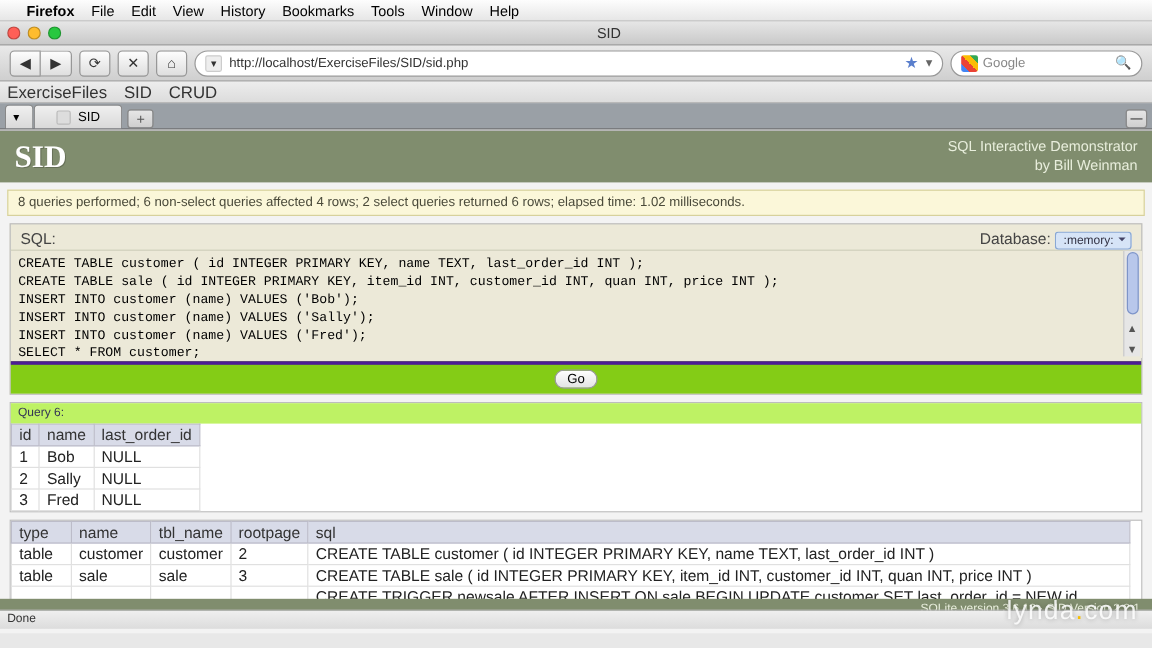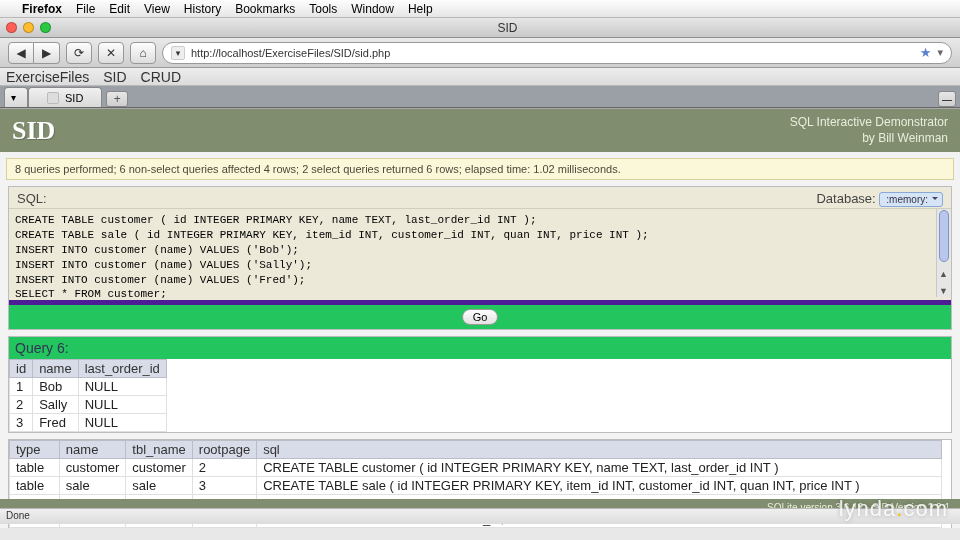--- a/index.html
+++ b/index.html
@@ -49,25 +49,25 @@
 .status{background:#fbf7d9;border:1px solid #d7d19c;margin:6px;padding:4px 8px;font-size:11px;color:#4a4a3a}
 
 .sqlblock{margin:4px 8px;border:1px solid #bdbdbd;background:#ece9d8;position:relative}
 .sqlhead{display:flex;justify-content:space-between;align-items:center;padding:4px 8px 2px;font-size:13px;color:#444}
 .dbsel{background:#d6e4f7;border:1px solid #8aa8d4;border-radius:3px;padding:1px 14px 1px 6px;font-size:10px;color:#334;position:relative}
 .dbsel::after{content:"";position:absolute;right:4px;top:4px;border:3px solid transparent;border-top-color:#446}
 .sqlta{width:100%;background:#ece9d8;border:none;border-top:1px solid #cfcfbb;padding:4px 6px;font-family:"Courier New",monospace;font-size:11px;line-height:1.35;color:#000;resize:none;height:90px;outline:none;white-space:pre;overflow:auto}
 .scrolltrack{position:absolute;right:1px;top:22px;width:14px;height:88px;background:#e6e6e6;border-left:1px solid #c8c8c8;display:flex;flex-direction:column;align-items:center;justify-content:space-between;padding:1px 0}
 .scrollthumb{width:10px;height:52px;background:#b8c7eb;border:1px solid #7d94c9;border-radius:5px}
 .scrollarr{font-size:9px;color:#555}
-.gobar{text-align:center;padding:4px;background:#22c55e;border-top:5px solid #4c1d95}
+.gobar{text-align:center;padding:4px;background:#84cc16;border-top:3px solid #4c1d95}
 .gobtn{padding:1px 10px;font-size:11px;background:linear-gradient(#fefefe,#e3e3e3);border:1px solid #9a9a9a;border-radius:10px;cursor:pointer}
 
 .qblock{margin:6px 8px;border:1px solid #bdbdbd;background:#fff}
-.qhead{background:#22c55e;padding:3px 6px;font-size:14px;color:#335}
+.qhead{background:#bef264;padding:3px 6px;font-size:10px;color:#335}
 table.data{border-collapse:collapse;font-size:13px;margin:0}
 table.data th{background:#d8dbe8;border:1px solid #bcbcc9;padding:1px 6px;text-align:left;font-weight:normal;color:#333}
 table.data td{border:1px solid #e0e0e0;padding:1px 6px;color:#222}
 .null{color:#c03030}
 .trigger{color:#2a4ec9}
 
 .versionbar{position:absolute;bottom:24px;left:0;right:0;background:#808d6e;color:#e8eedc;text-align:right;padding:3px 10px;font-size:10px}
 
 .statusbar{position:absolute;bottom:16px;left:0;right:0;height:16px;background:linear-gradient(#efefef,#dcdcdc);border-top:1px solid #b8b8b8;font-size:10px;color:#333;padding:1px 6px}
 
@@ -107,20 +107,25 @@
     </div>
     <div class="tbtn">⟳</div>
     <div class="tbtn">✕</div>
     <div class="tbtn">⌂</div>
     <div class="urlbar">
       <span class="favicon">▾</span>
       <span>http://localhost/ExerciseFiles/SID/sid.php</span>
       <span class="star">★</span>
       <span style="color:#666">▾</span>
     </div>
+    <div class="searchbox">
+      <span class="gicon"></span>
+      <span>Google</span>
+      <span style="margin-left:auto;color:#666">🔍</span>
+    </div>
   </div>
 
   <div class="bookmarks">
     <span>ExerciseFiles</span>
     <span>SID</span>
     <span>CRUD</span>
   </div>
 
   <div class="tabstrip">
     <div class="tab" style="min-width:24px;padding:0 6px">

